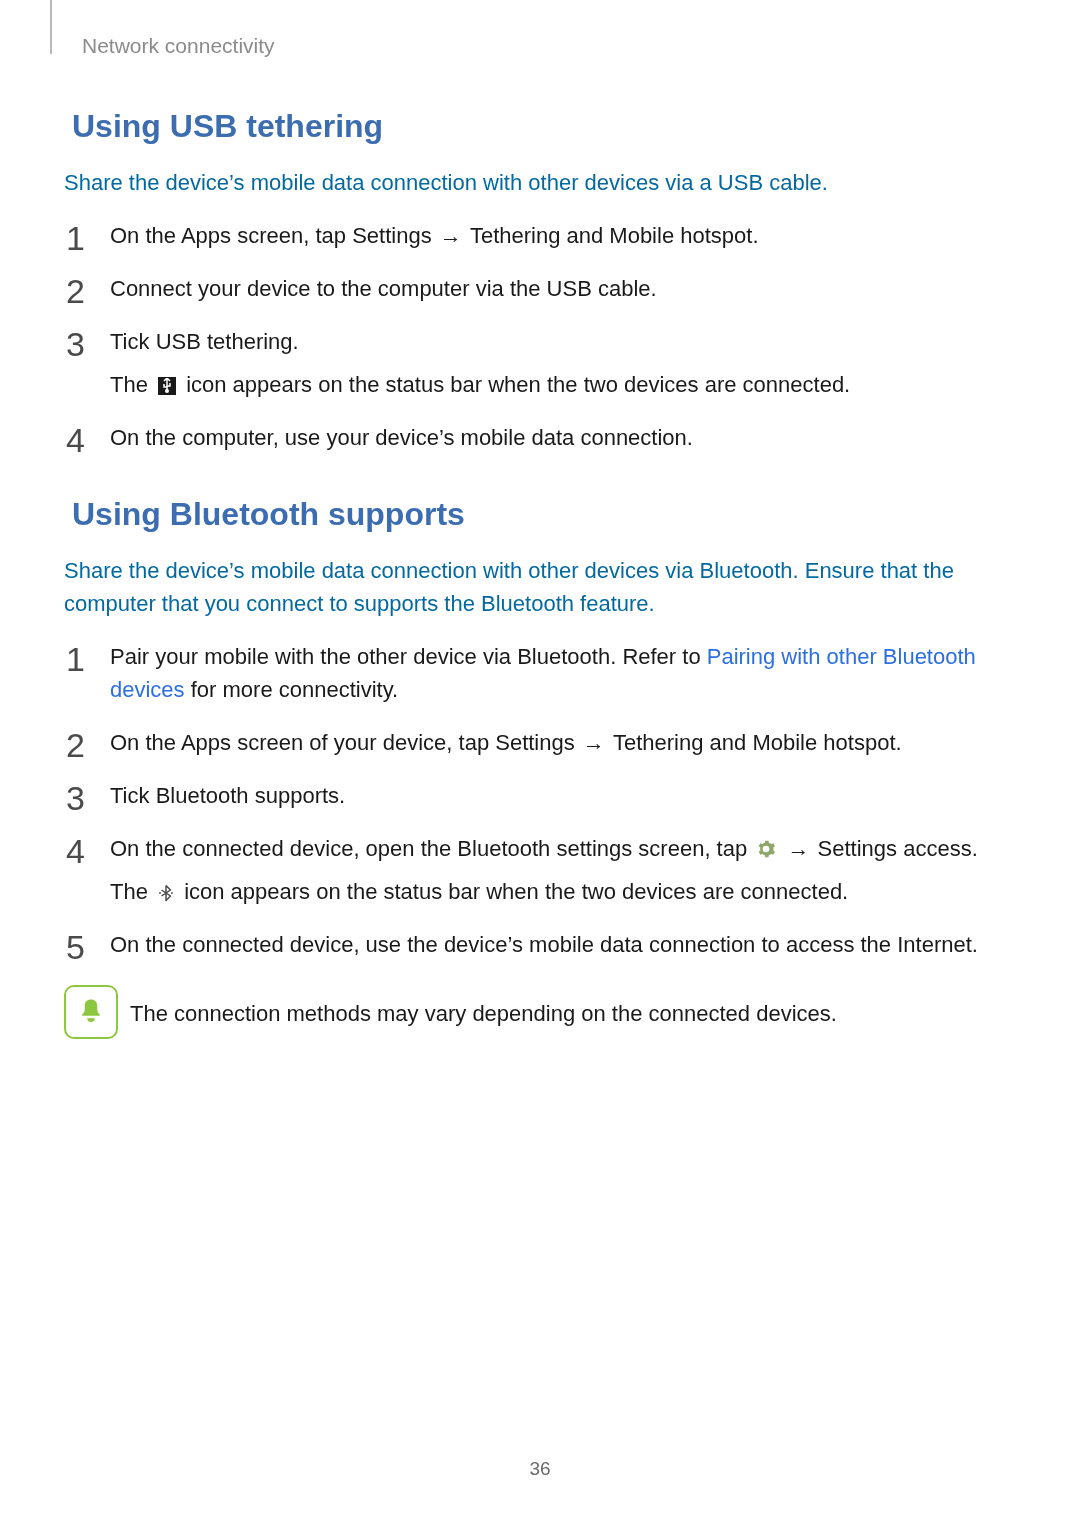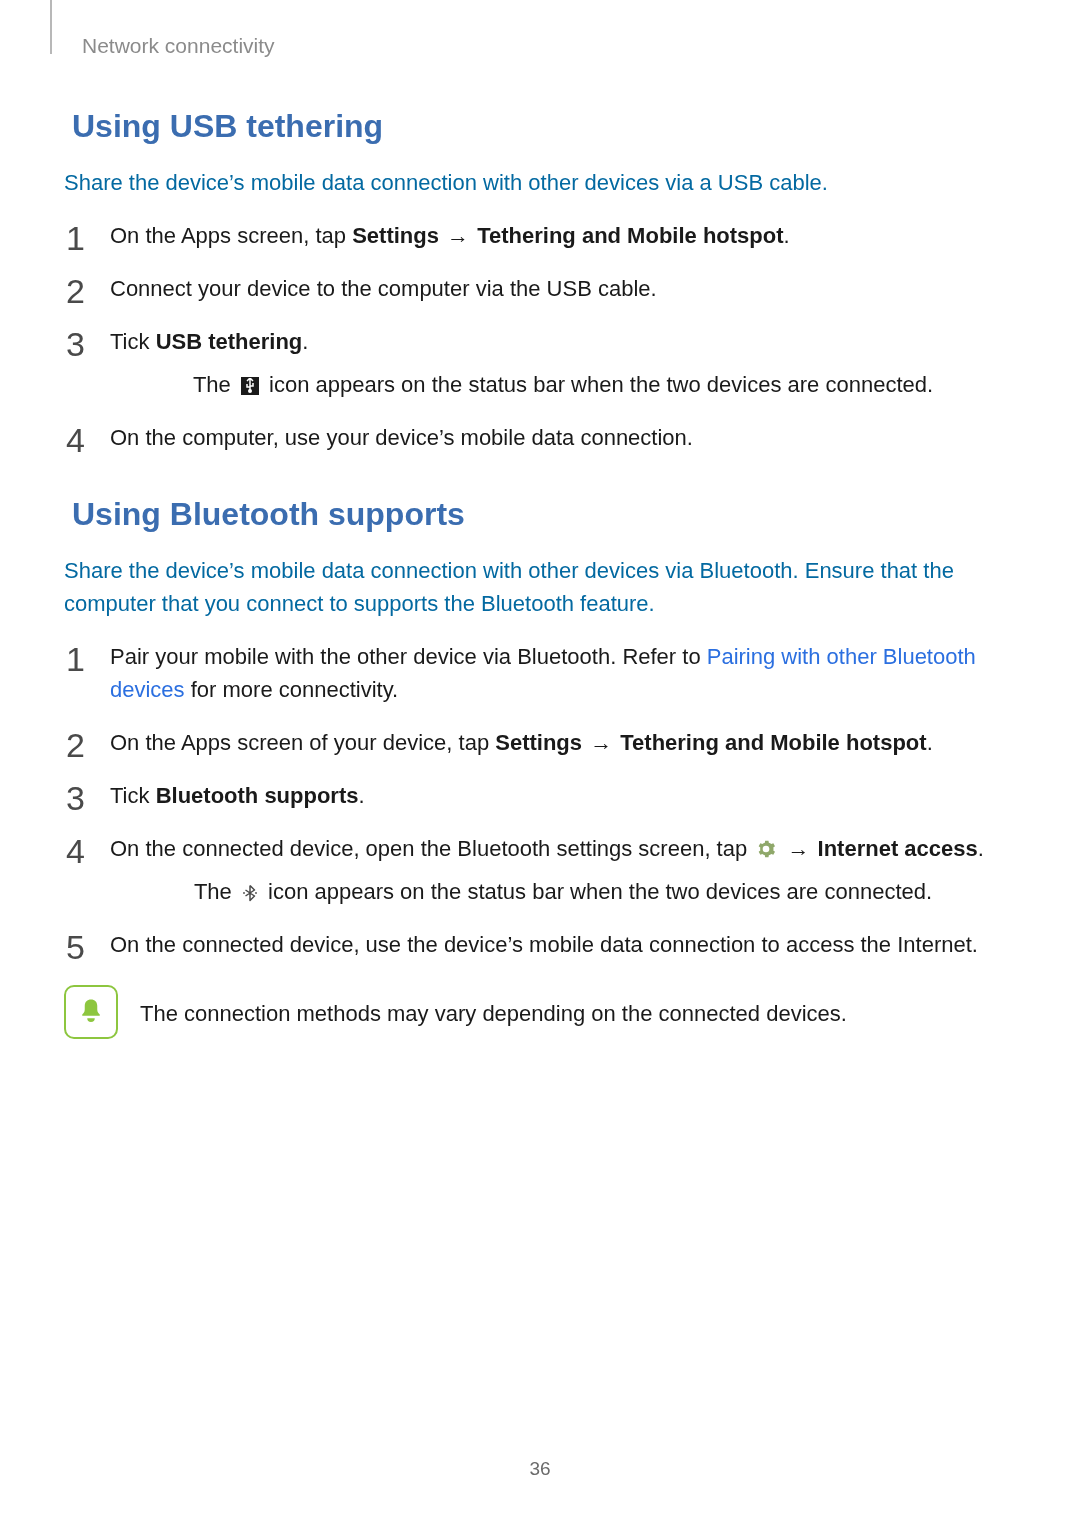--- a/index.html
+++ b/index.html
@@ -60,23 +60,22 @@
     left: 2px;
     top: -6px;
     font-size: 34px;
     color: #4a4a4a;
     font-weight: 400;
     width: 36px;
     text-align: left;
   }
   .sub {
     margin-top: 10px;
-    text-align: center;
   }
-  .bold { font-weight: 700; }
+  .bold { font-weight: 400; }
   .link { color: #2b6fe0; }
   .arrow-sep { padding: 0 2px; }
   .icon-usb-tether {
     display: inline-block;
     width: 18px; height: 18px;
     background: #1a1a1a;
     color: #fff;
     position: relative;
     vertical-align: -3px;
     margin: 0 4px;
@@ -90,21 +89,21 @@
   }
   .icon-bt-tether {
     display: inline-block;
     width: 18px; height: 18px;
     vertical-align: -3px;
     margin: 0 3px;
   }
   .note-row {
     display: flex;
     align-items: flex-start;
-    gap: 22px;
+    gap: 12px;
     margin-top: 24px;
   }
   .note-badge {
     width: 50px;
     height: 50px;
     border: 2px solid #8dc63f;
     border-radius: 10px;
     display: flex;
     align-items: center;
     justify-content: center;
@@ -163,21 +162,21 @@
     </li>
     <li>
       <span>On the Apps screen of your device, tap </span><span class="bold">Settings</span><span class="arrow-sep"> → </span><span class="bold">Tethering and Mobile hotspot</span><span>.</span>
     </li>
     <li>
       <span>Tick </span><span class="bold">Bluetooth supports</span><span>.</span>
     </li>
     <li>
       <span>On the connected device, open the Bluetooth settings screen, tap </span><span class="icon-gear"><svg width="20" height="20" viewBox="0 0 24 24">
             <path fill="#8fa86a" d="M12 8a4 4 0 1 0 0 8 4 4 0 0 0 0-8zm9 4c0 .6-.1 1.2-.2 1.8l2 1.6-2 3.4-2.4-.8c-.9.7-1.9 1.3-3 1.6L15 22h-4l-.4-2.4c-1.1-.3-2.1-.9-3-1.6l-2.4.8-2-3.4 2-1.6C5.1 13.2 5 12.6 5 12s.1-1.2.2-1.8l-2-1.6 2-3.4 2.4.8c.9-.7 1.9-1.3 3-1.6L11 2h4l.4 2.4c1.1.3 2.1.9 3 1.6l2.4-.8 2 3.4-2 1.6c.1.6.2 1.2.2 1.8z"></path>
-          </svg></span><span class="arrow-sep"> → </span><span class="bold">Internet access</span><span>.</span>
+          </svg></span><span class="arrow-sep"> → </span><span class="bold">Settings access</span><span>.</span>
       <div class="sub">
         <span>The </span><span class="icon-bt-tether"><svg width="18" height="18" viewBox="0 0 24 24">
               <path d="M12 2 L12 22 L18 16 L6 8 M12 2 L18 8 L6 16" stroke="#4a4a4a" stroke-width="2" fill="none" stroke-linejoin="round"></path>
               <circle cx="4" cy="12" r="1.2" fill="#4a4a4a"></circle>
               <circle cx="20" cy="12" r="1.2" fill="#4a4a4a"></circle>
             </svg></span><span> icon appears on the status bar when the two devices are connected.</span>
       </div>
     </li>
     <li>
       <span>On the connected device, use the device’s mobile data connection to access the Internet.</span>

